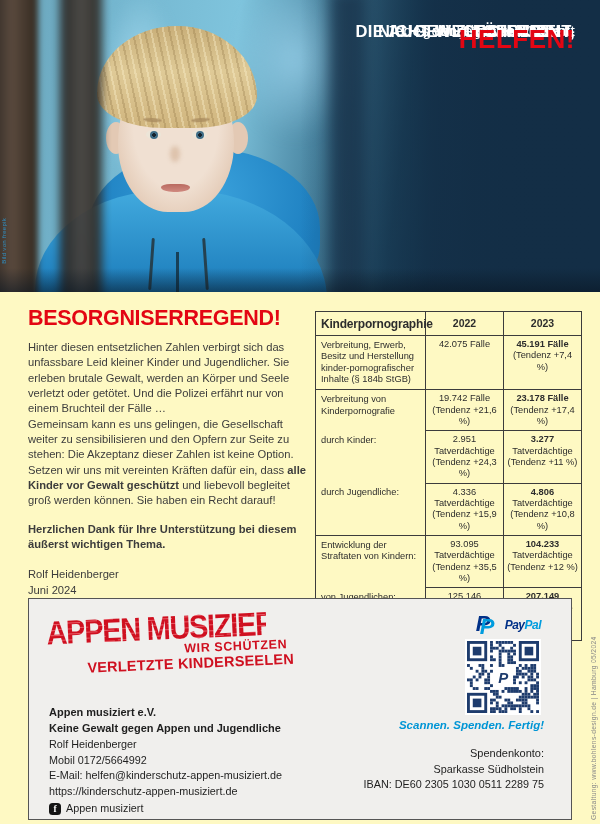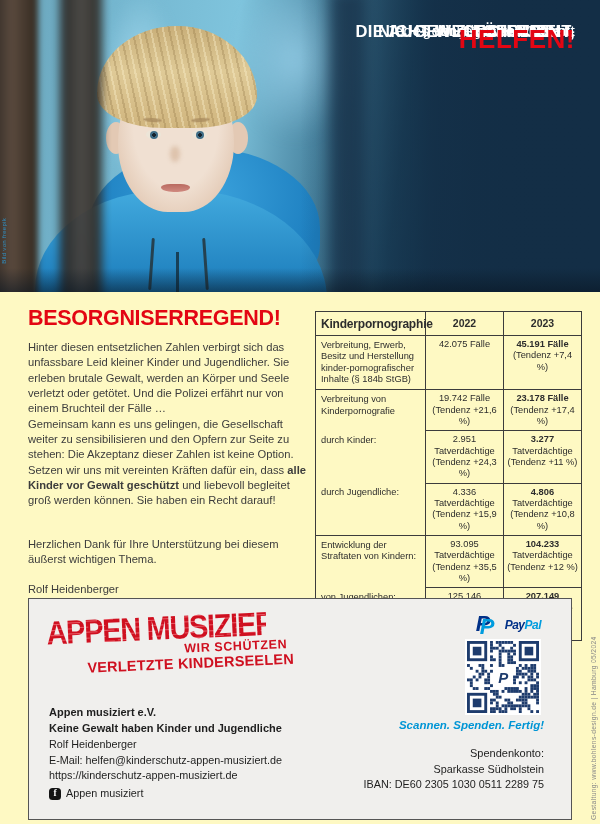--- a/index.html
+++ b/index.html
@@ -49,21 +49,21 @@
   .ht.bold { font-weight:bold; font-size:16.5px; letter-spacing:.4px; }
   .ht.reg  { font-weight:normal; font-size:15.5px; letter-spacing:.3px; }
   .ht.red  { font-weight:bold; font-size:26px; letter-spacing:.5px; color:var(--accent_red,#e30613); margin-top:2px; }
   .photo-credit { position:absolute; left:1px; bottom:28px; z-index:9; writing-mode:vertical-rl; transform:rotate(180deg);
     font-size:6px; color:#2f8fc4; letter-spacing:.3px; }
 
   
   .article { position:absolute; left:28px; top:306px; width:283px; color:#3c3c3c; }
   .article h1 { color:var(--accent_red,#e30613); font-size:21.5px; font-weight:bold; letter-spacing:-.3px; margin-bottom:9px; }
   .article p { font-size:11.2px; line-height:1.37; white-space:pre-line; }
-  .article .thanks { font-weight:normal; margin-top:28px; }
+  .article .thanks { font-weight:bold; margin-top:13px; }
   .article .sig { margin-top:15px; font-size:11.2px; line-height:1.4; }
 
   
   .stats { position:absolute; left:315px; top:311px; width:266px; }
   table.tbl { border-collapse:collapse; width:266px; color:#2d2d2d; border:1.4px solid #3c3c3c; table-layout:fixed; }
   .tbl th, .tbl td { vertical-align:top; font-weight:normal; }
   .tbl th { border-bottom:1.3px solid #3c3c3c; padding:5px 5px 4px; }
   .tbl th.t-label { width:110px; text-align:left; font-size:12px; font-weight:bold; letter-spacing:-.2px; }
   .tbl th.t-year { width:78px; text-align:center; font-size:10.5px; font-weight:bold; }
   .tbl td { border-top:1.3px solid #3c3c3c; font-size:9.3px; line-height:1.22; }
@@ -254,22 +254,23 @@
 
   <div class="footer-box">
     <div class="logo">
       <div class="logo-main">APPEN MUSIZIERT</div>
       <div class="logo-sub1">WIR SCHÜTZEN</div>
       <div class="logo-sub2">VERLETZTE KINDERSEELEN</div>
     </div>
 
     <div class="contact">
       <div class="b">Appen musiziert e.V.</div>
-      <div class="b">Keine Gewalt haben Kinder und Jugendliche</div>
+      <div class="b">Keine Gewalt gegen Appen und Jugendliche</div>
       <div>Rolf Heidenberger</div>
+      <div>Mobil 0172/5664992</div>
       <div>E-Mail: helfen@kinderschutz-appen-musiziert.de</div>
       <div>https://kinderschutz-appen-musiziert.de</div>
       <div class="fb-row">
         <span class="fb-icon">f</span>
         <span>Appen musiziert</span>
       </div>
     </div>
 
     <div class="paypal-row">
       <span class="pp-mono">

